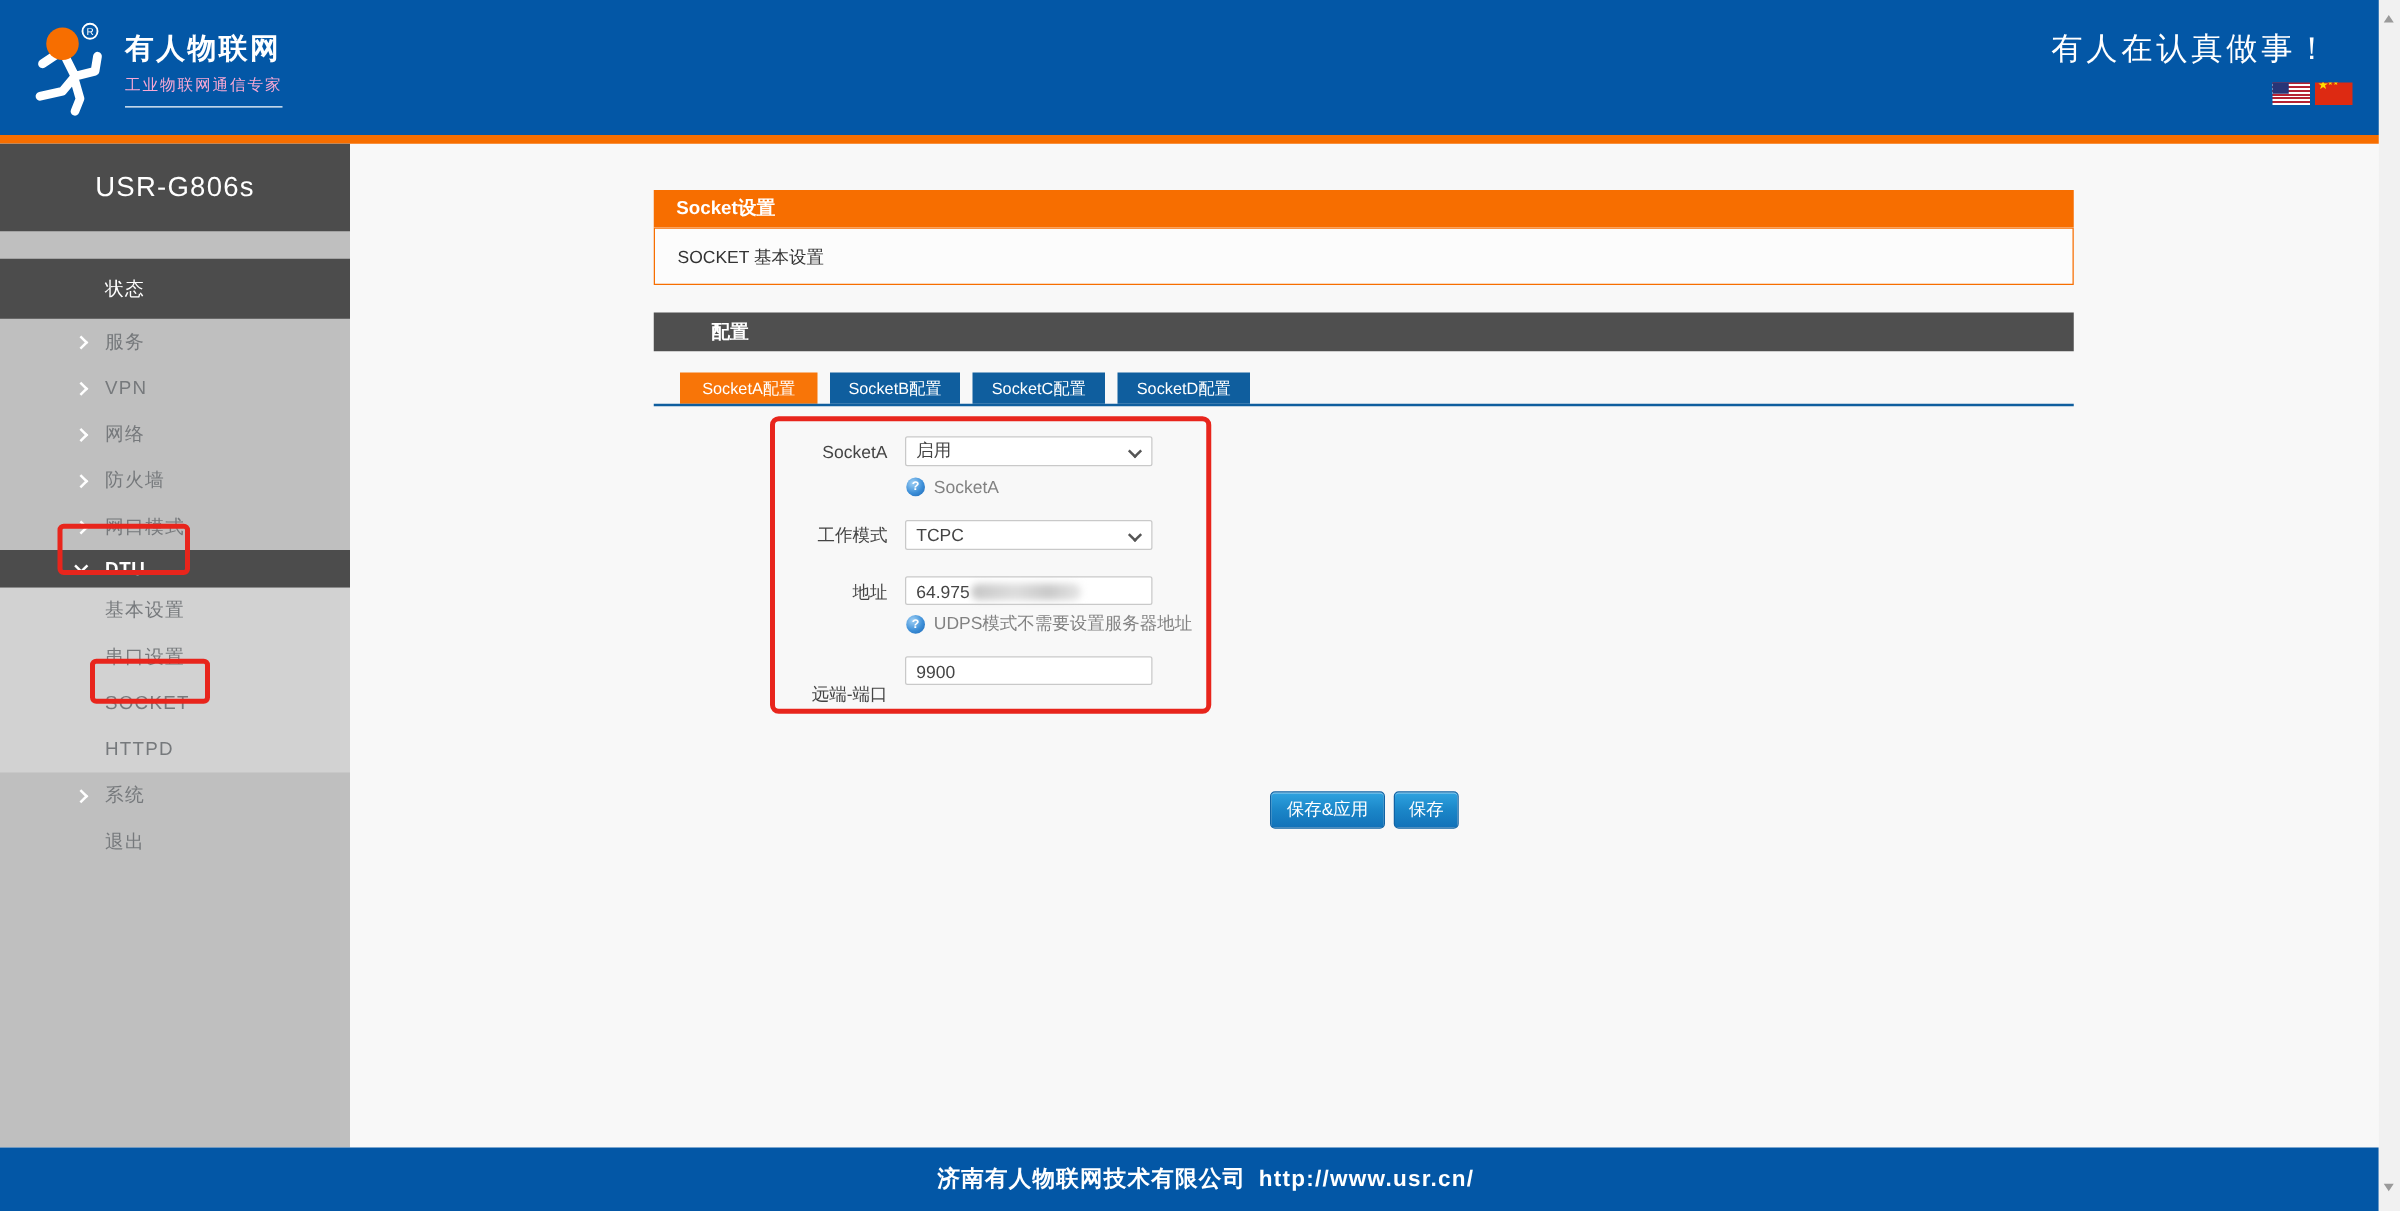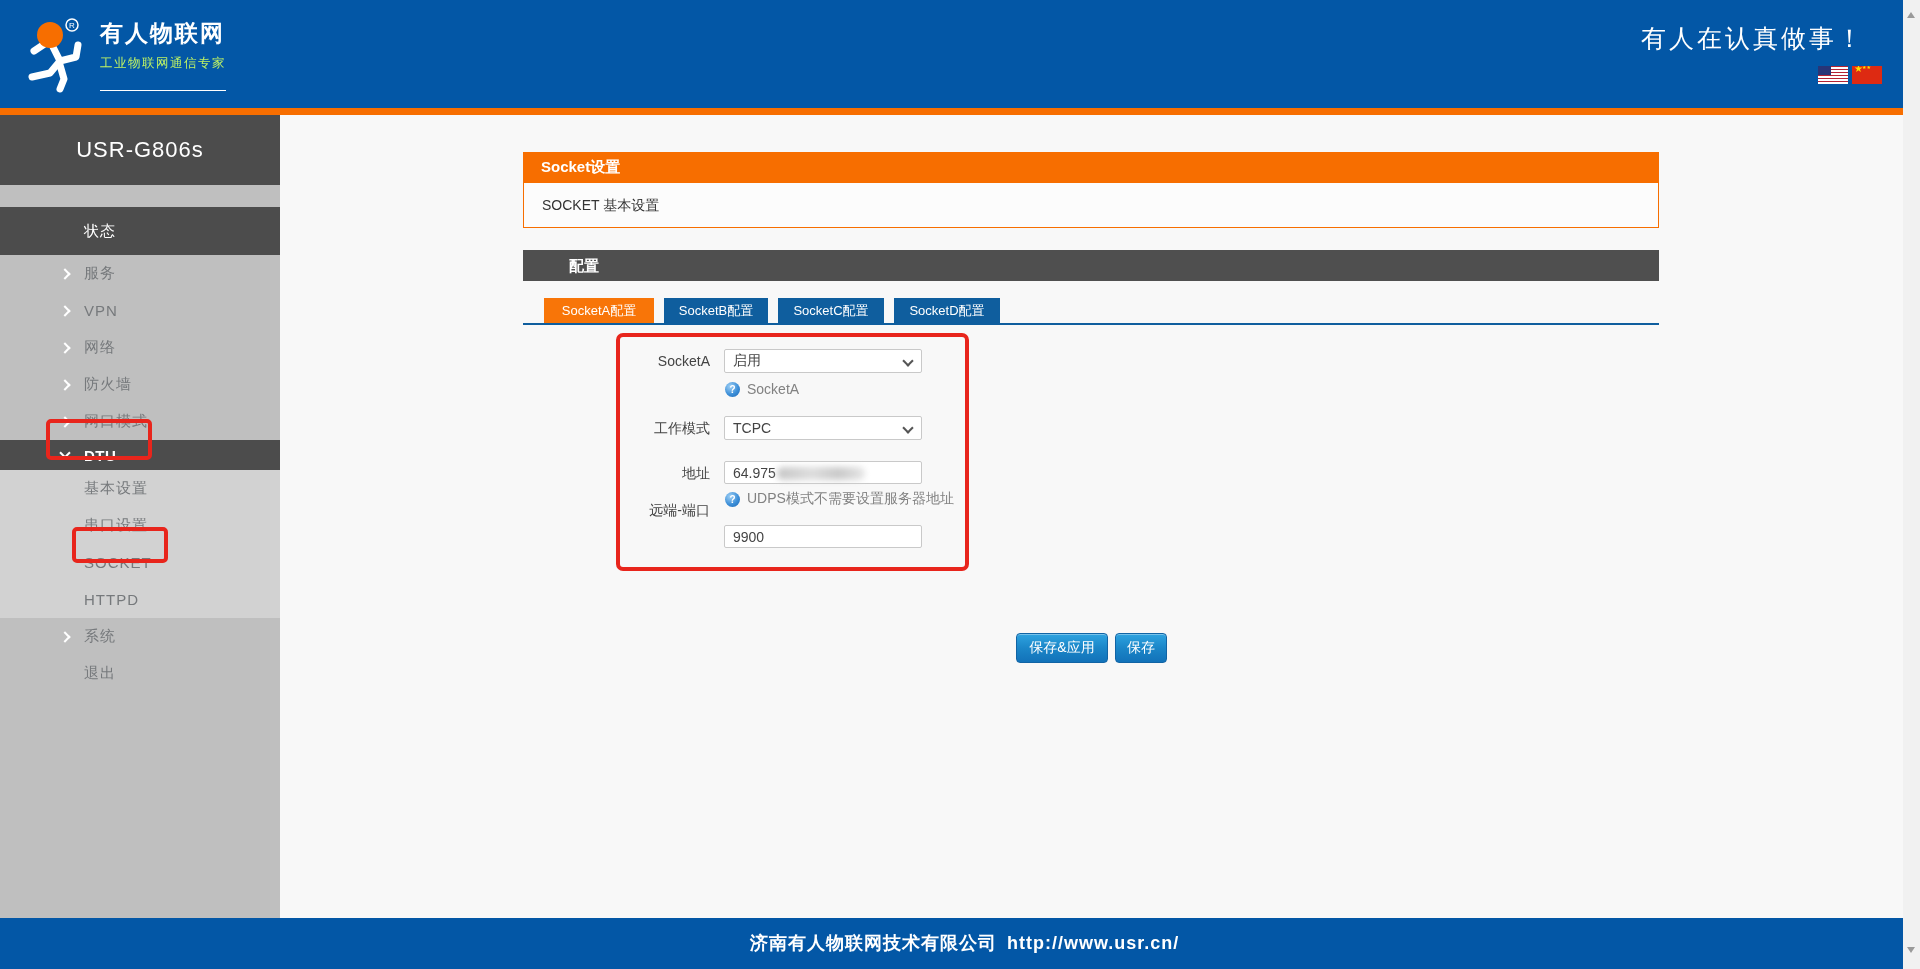--- a/index.html
+++ b/index.html
@@ -11,22 +11,22 @@
   .abs { position:absolute; }
 
   
   .header { left:0; top:0; width:1920px; height:108px; background:#0357a6; }
   .orange-strip { left:0; top:108px; width:1920px; height:7px; background:#f76e00; }
 
   .logo-wrap { left:20px; top:10px; width:260px; height:90px; display:flex; align-items:center; }
   .logo-svg { width:68px; height:76px; }
   .brand-text { margin-left:12px; }
   .brand-name { color:#fff; font-size:23px; font-weight:bold; letter-spacing:2px; line-height:28px; }
-  .brand-tagline { display:inline-block; color:#bef264; font-size:12.5px; letter-spacing:1.5px; margin-top:8px;
-                   padding-bottom:18px; border-bottom:1px solid #ffffff; }
+  .brand-tagline { display:inline-block; color:#f9a8d4; font-size:12.5px; letter-spacing:1.5px; margin-top:8px;
+                   padding-bottom:8px; border-bottom:1px solid #ffffff; }
 
   .slogan-wrap { right:38px; top:22px; text-align:right; }
   .slogan { color:#fff; font-size:25px; letter-spacing:3px; padding-right:17px; }
   .flags { margin-top:11px; display:flex; justify-content:flex-end; gap:4px; }
   .flag { width:30px; height:18px; position:relative; overflow:hidden; cursor:pointer; }
   .flag-us { background:repeating-linear-gradient(180deg,#b52233 0 1.5px,#ffffff 1.5px 3px); }
   .flag-us .canton { position:absolute; left:0; top:0; width:13px; height:9px; background:#283577; }
   .flag-cn { background:#dd2a12; }
   .flag-cn .star-big { position:absolute; left:2px; top:-3px; color:#ffde00; font-size:10px; }
   .flag-cn .star-sm { position:absolute; left:10px; top:-2px; color:#ffde00; font-size:5px; letter-spacing:0; }
@@ -231,21 +231,21 @@
 <div class="abs f-label" style="top:461px;">地址</div>
 <div class="f-box" style="top:461px; height:23px;">
   <span>64.975</span>
   <span class="redact"></span>
 </div>
 <div class="abs note" style="left:725px; top:490px;">
   <span class="help-icon">?</span>
   <span class="note-text">UDPS模式不需要设置服务器地址</span>
 </div>
 
-<div class="abs f-label" style="top:498px;">远端-端口</div>
+<div class="abs f-label" style="top:543px;">远端-端口</div>
 <div class="f-box" style="top:525px; height:23px;">
   <span>9900</span>
 </div>
 
 <div class="abs anno-red" id="anno-dtu"></div>
 <div class="abs anno-red" id="anno-socket"></div>
 <div class="abs anno-red" id="anno-form"></div>
 
 <div class="abs btn" id="btn-save-apply">保存&amp;应用</div>
 <div class="abs btn" id="btn-save">保存</div>

